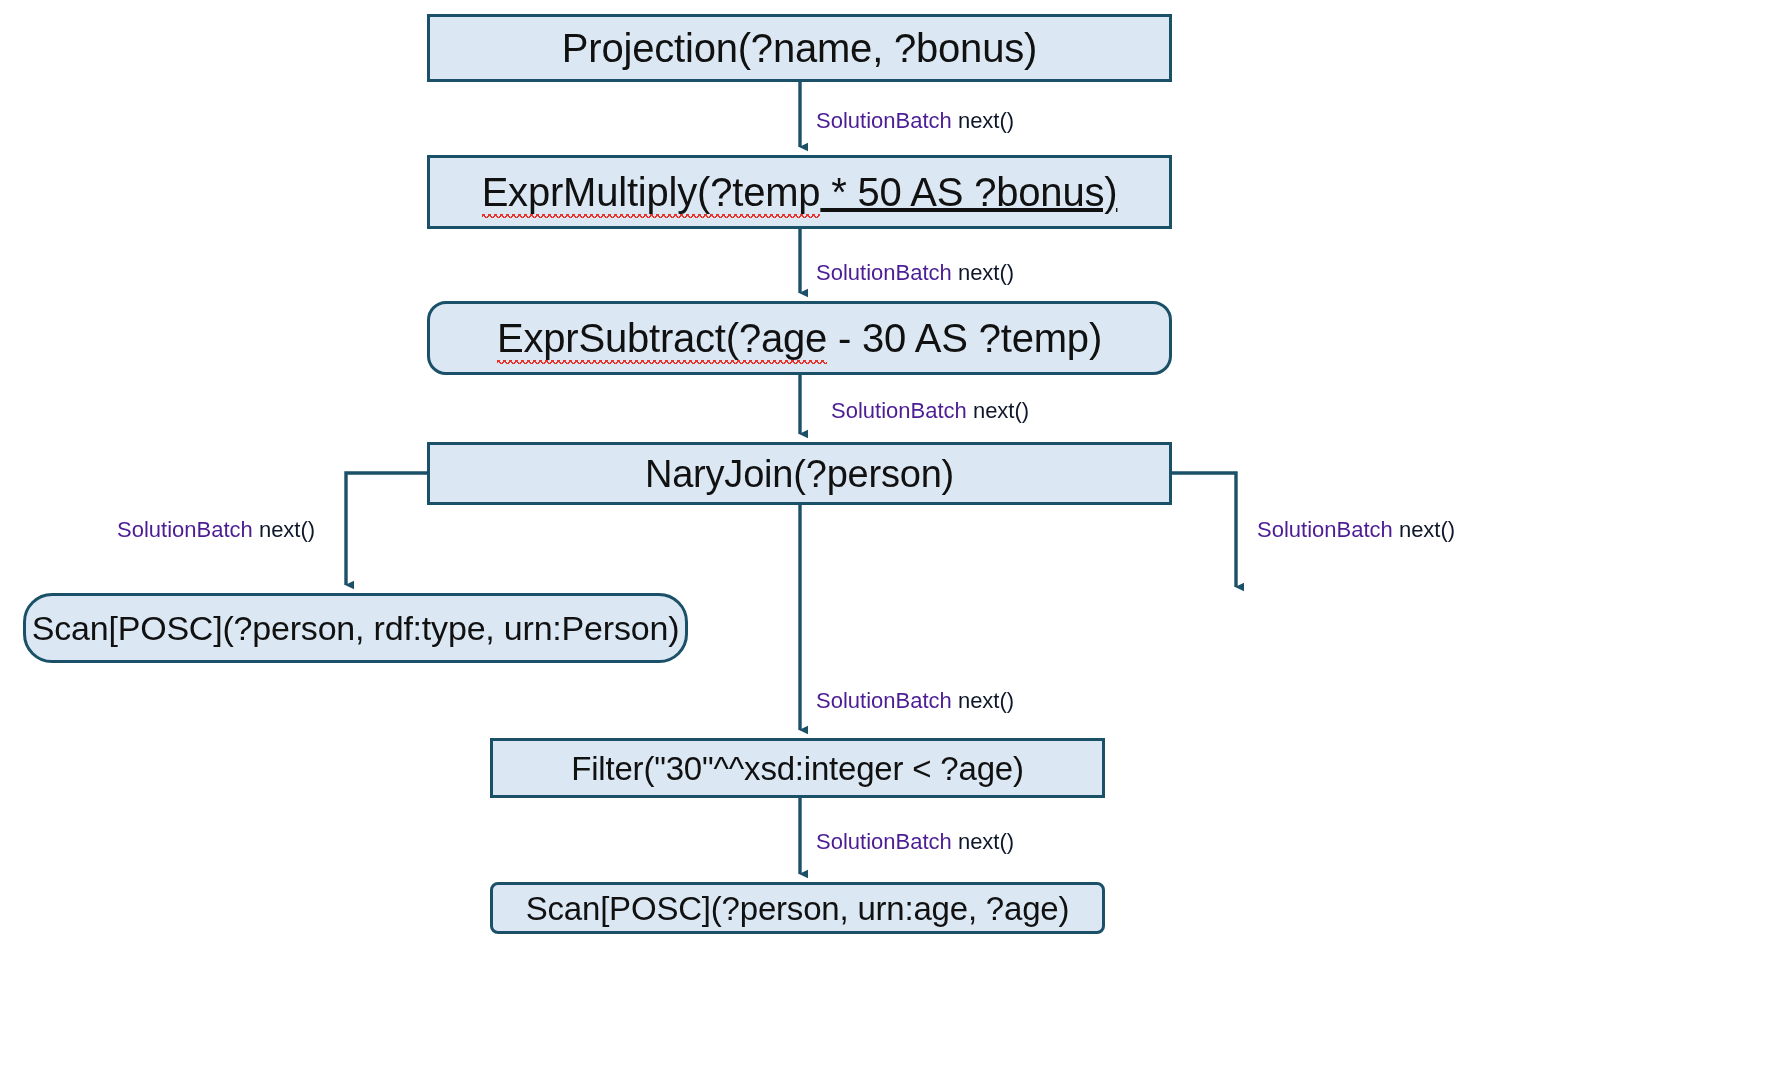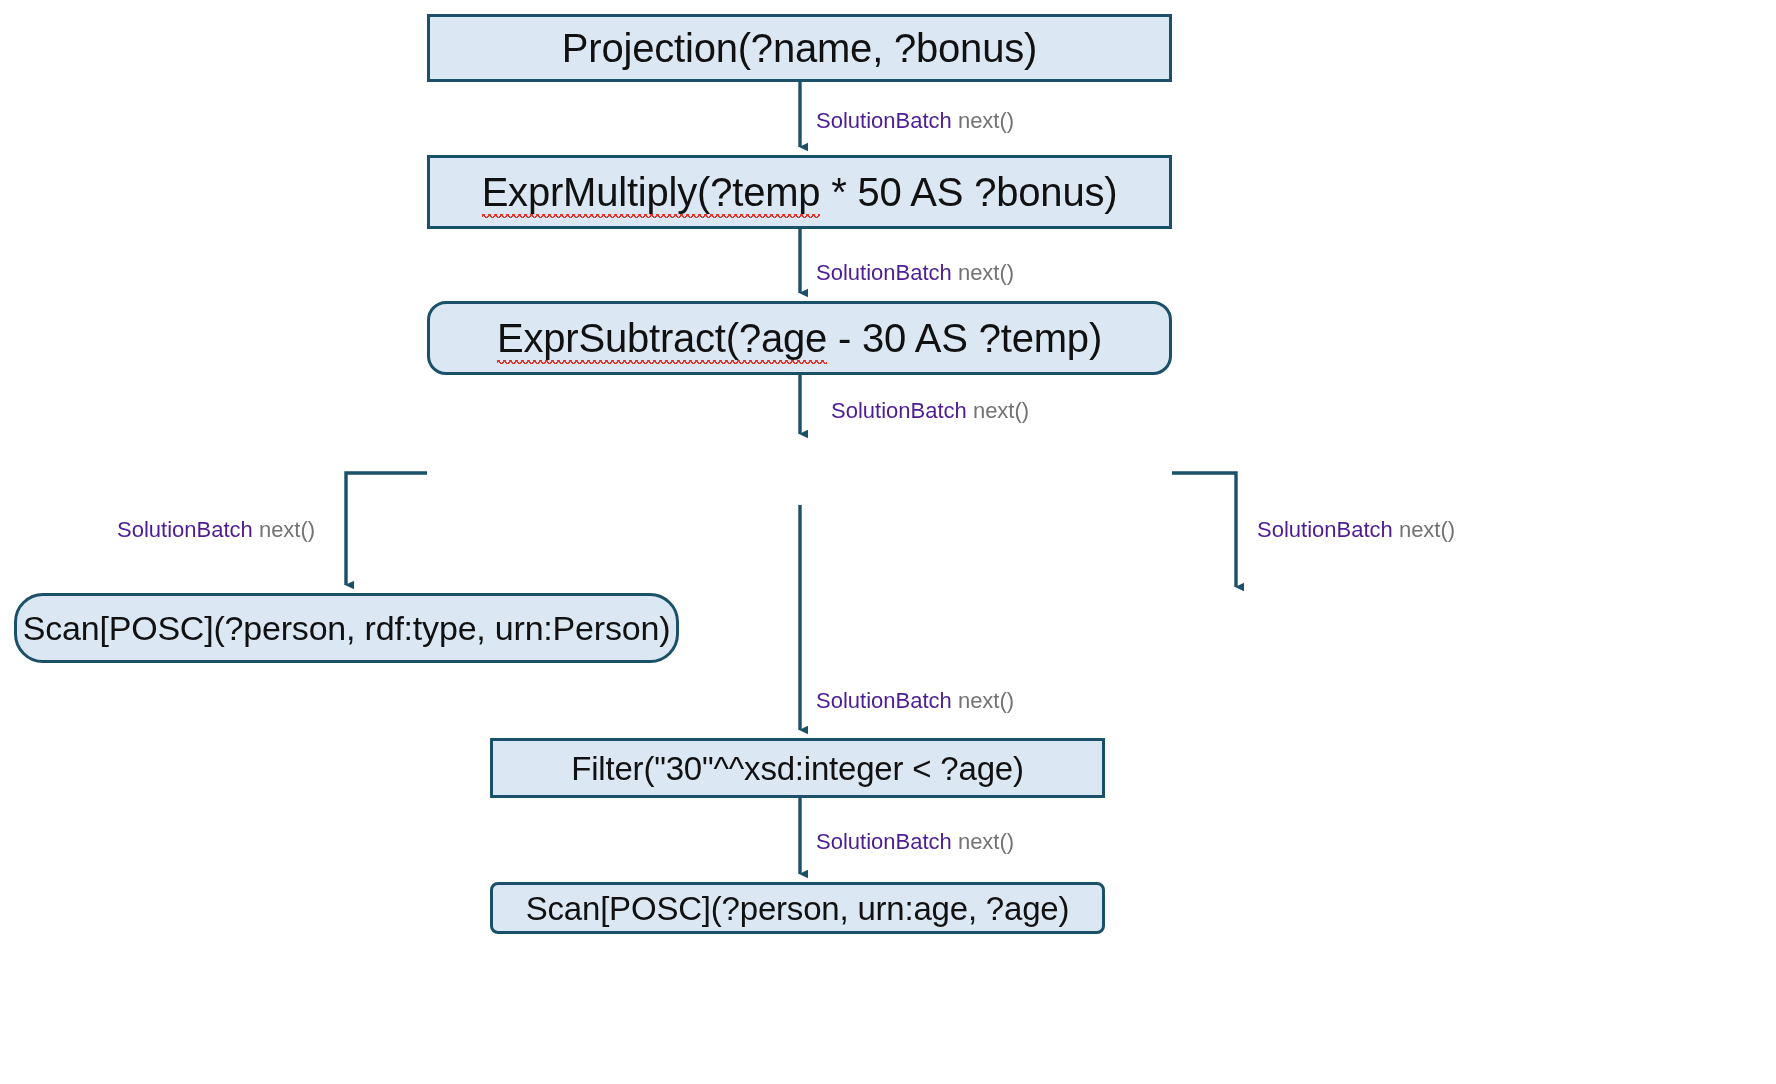--- a/index.html
+++ b/index.html
@@ -72,21 +72,21 @@
     position: absolute;
     white-space: nowrap;
     font-size: 22px;
     line-height: 1;
     color: #3f4650;
   }
   .edge-label .cls {
     color: #4c1d95;
   }
   .edge-label .mth {
-    color: #737373;
+    color: #0f172a;
   }
 </style>
 </head>
 <body>
 
 <div id="canvas">
 
   <svg class="edges" viewBox="0 0 1776 1084" xmlns="http://www.w3.org/2000/svg">
     <defs>
       <marker id="arrowhead" markerWidth="10" markerHeight="10" refX="5" refY="8.2" orient="auto" markerUnits="userSpaceOnUse">
@@ -106,30 +106,33 @@
 
     <line x1="800" y1="505" x2="800" y2="730" stroke="#1a5068" stroke-width="3.4" marker-end="url(#arrowhead)"></line>
 
     <line x1="800" y1="798" x2="800" y2="874" stroke="#1a5068" stroke-width="3.4" marker-end="url(#arrowhead)"></line>
   </svg>
 
   <div class="node" style="left: 427px; top: 14px; width: 745px; height: 68px; font-size: 40px; background: rgb(219, 232, 244); border-color: rgb(26, 80, 104);">
     <span class="label">Projection(?name, ?bonus)</span>
   </div>
 
-  <div class="node" style="left: 427px; top: 155px; width: 745px; height: 74px; font-size: 40px; background: rgb(219, 232, 244); border-color: rgb(26, 80, 104);">
+  <div class="node" style="left: 427px; top: 155px; width: 745px; height: 74px; font-size: 40px; background: rgb(219, 232, 244); border-color: rgb(26, 80, 104); text-decoration: underline;">
     <span class="label"><span class="sq">ExprMultiply(?temp</span><span> * 50 AS ?bonus)</span></span>
   </div>
 
   <div class="node" style="left: 427px; top: 301px; width: 745px; height: 74px; font-size: 40px; background: rgb(219, 232, 244); border-color: rgb(26, 80, 104); border-radius: 19px;">
     <span class="label"><span class="sq">ExprSubtract(?age</span><span> - 30 AS ?temp)</span></span>
   </div>
 
+  <div class="node" style="left: 427px; top: 442px; width: 745px; height: 63px; font-size: 38px; background: rgb(219, 232, 244); border-color: rgb(26, 80, 104);">
+    <span class="label">NaryJoin(?person)</span>
+  </div>
 
-  <div class="node" style="left: 14px; top: 593px; width: 665px; height: 70px; font-size: 34px; background: rgb(219, 232, 244); border-color: rgb(26, 80, 104); border-radius: 29px;">
+  <div class="node" style="left: 23px; top: 593px; width: 665px; height: 70px; font-size: 34px; background: rgb(219, 232, 244); border-color: rgb(26, 80, 104); border-radius: 29px;">
     <span class="label">Scan[POSC](?person, rdf:type, urn:Person)</span>
   </div>
 
 
   <div class="node" style="left: 490px; top: 738px; width: 615px; height: 60px; font-size: 33px; background: rgb(219, 232, 244); border-color: rgb(26, 80, 104);">
     <span class="label">Filter("30"^^xsd:integer &lt; ?age)</span>
   </div>
 
   <div class="node" style="left: 490px; top: 882px; width: 615px; height: 52px; font-size: 33px; background: rgb(219, 232, 244); border-color: rgb(26, 80, 104); border-radius: 8px;">
     <span class="label">Scan[POSC](?person, urn:age, ?age)</span>

